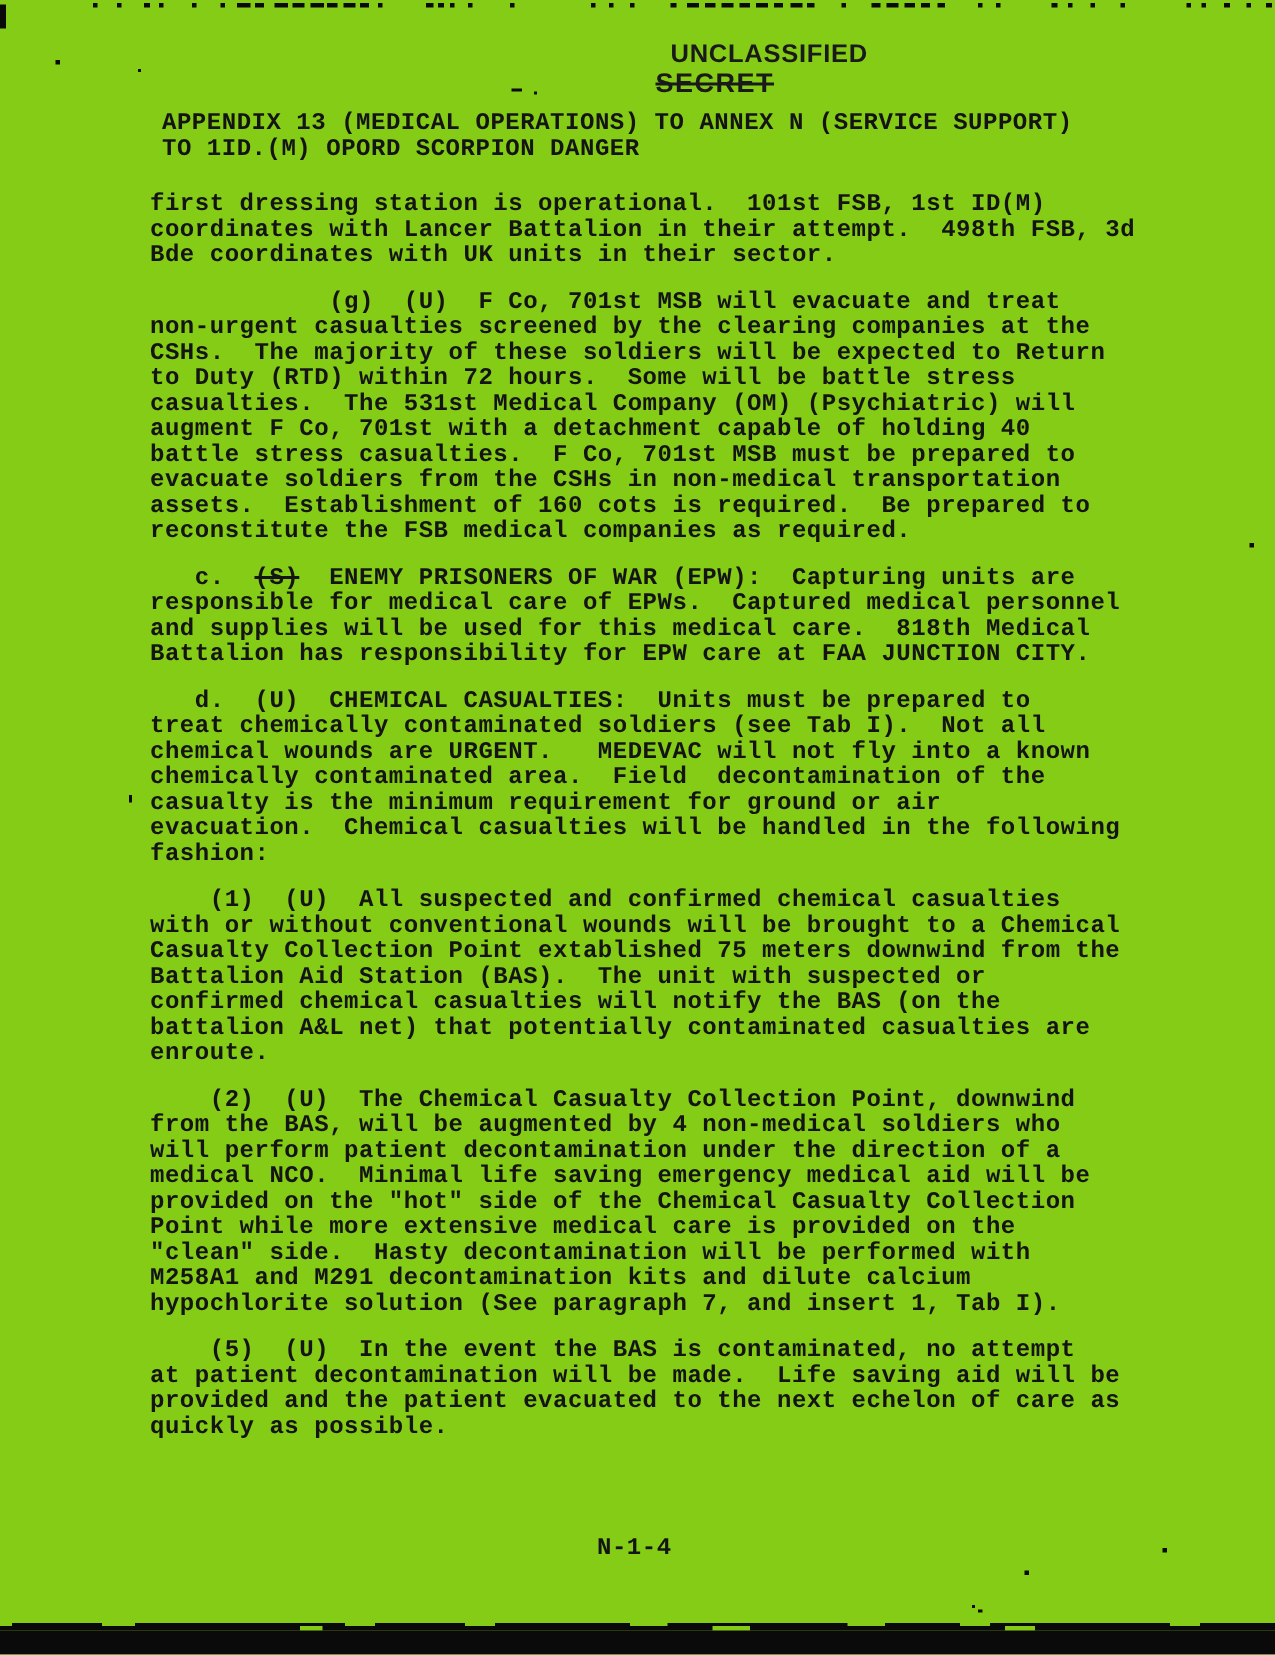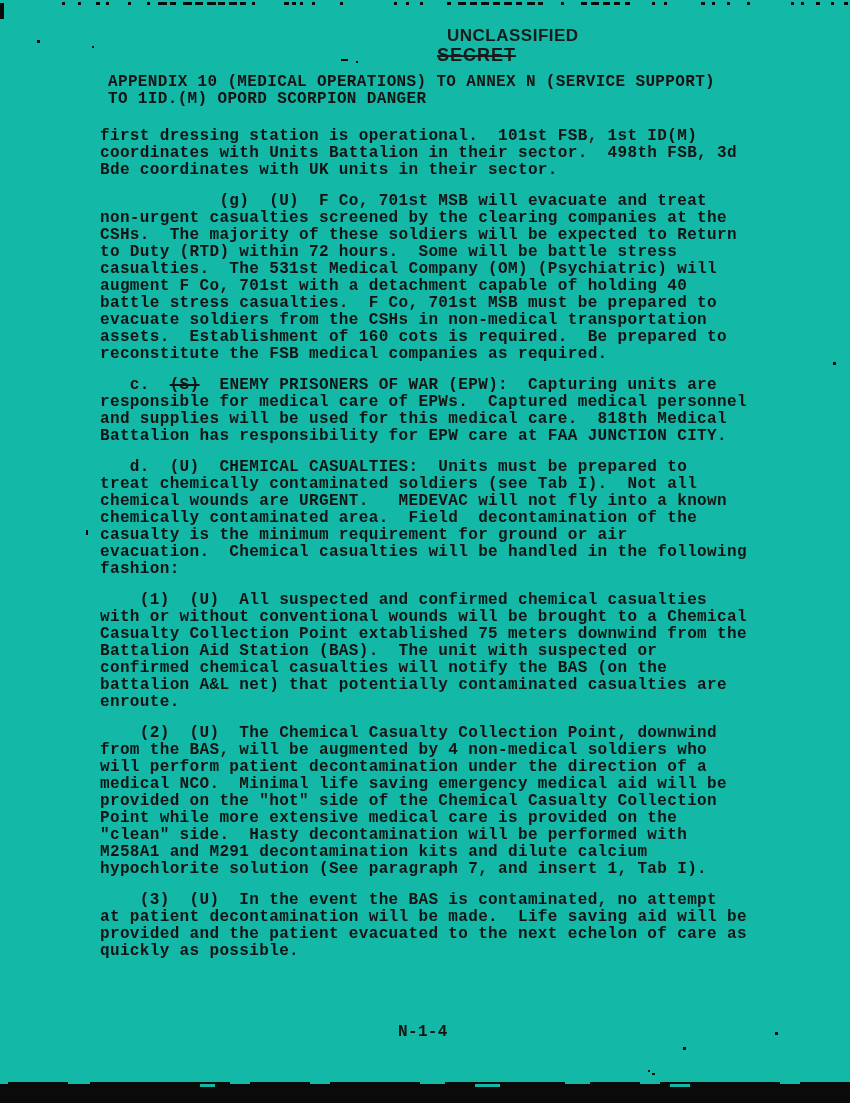--- a/index.html
+++ b/index.html
@@ -1,19 +1,19 @@
 <!DOCTYPE html>
 <html><head>
 <meta charset="utf-8">
 <style>
   html,body{margin:0;padding:0;background:#888;}
   #page{
     position:relative;
     width:850px;height:1103px;
-    background:#14b8a6;
+    background:#84cc16;
     overflow:hidden;
     font-family:"Liberation Mono","DejaVu Sans Mono",monospace;
     color:#141414;
   }
   .mono{
     font-family:"Liberation Mono","DejaVu Sans Mono",monospace;
     font-weight:bold;
     font-size:16px;line-height:17px;
     letter-spacing:0.35px;
     color:#141414;
@@ -52,26 +52,26 @@
   #bottom-bar{left:0;top:1087px;width:850px;height:16px;}
 </style>
 </head>
 <body>
 
 <div id="page">
 
   <div class="abs sans" id="hdr-unclass">UNCLASSIFIED</div>
   <div class="abs sans" id="hdr-secret">SECRET</div>
 
-  <pre class="abs mono" id="title">APPENDIX 10 (MEDICAL OPERATIONS) TO ANNEX N (SERVICE SUPPORT)
+  <pre class="abs mono" id="title">APPENDIX 13 (MEDICAL OPERATIONS) TO ANNEX N (SERVICE SUPPORT)
 TO 1ID.(M) OPORD SCORPION DANGER</pre>
 
   <div class="abs" id="body">
     <pre class="mono">first dressing station is operational.  101st FSB, 1st ID(M)
-coordinates with Units Battalion in their sector.  498th FSB, 3d
+coordinates with Lancer Battalion in their attempt.  498th FSB, 3d
 Bde coordinates with UK units in their sector.</pre>
     <pre class="mono">            (g)  (U)  F Co, 701st MSB will evacuate and treat
 non-urgent casualties screened by the clearing companies at the
 CSHs.  The majority of these soldiers will be expected to Return
 to Duty (RTD) within 72 hours.  Some will be battle stress
 casualties.  The 531st Medical Company (OM) (Psychiatric) will
 augment F Co, 701st with a detachment capable of holding 40
 battle stress casualties.  F Co, 701st MSB must be prepared to
 evacuate soldiers from the CSHs in non-medical transportation
 assets.  Establishment of 160 cots is required.  Be prepared to
@@ -96,21 +96,21 @@
 enroute.</pre>
     <pre class="mono">    (2)  (U)  The Chemical Casualty Collection Point, downwind
 from the BAS, will be augmented by 4 non-medical soldiers who
 will perform patient decontamination under the direction of a
 medical NCO.  Minimal life saving emergency medical aid will be
 provided on the "hot" side of the Chemical Casualty Collection
 Point while more extensive medical care is provided on the
 "clean" side.  Hasty decontamination will be performed with
 M258A1 and M291 decontamination kits and dilute calcium
 hypochlorite solution (See paragraph 7, and insert 1, Tab I).</pre>
-    <pre class="mono">    (3)  (U)  In the event the BAS is contaminated, no attempt
+    <pre class="mono">    (5)  (U)  In the event the BAS is contaminated, no attempt
 at patient decontamination will be made.  Life saving aid will be
 provided and the patient evacuated to the next echelon of care as
 quickly as possible.</pre>
   </div>
 
   <div class="abs mono" id="page-number">N-1-4</div>
 
   <div class="art" id="bottom-bar"></div>
   <div id="artifacts">
       <div class="art" style="left: 62px; top: 2px; width: 3px; height: 3px;"></div>

